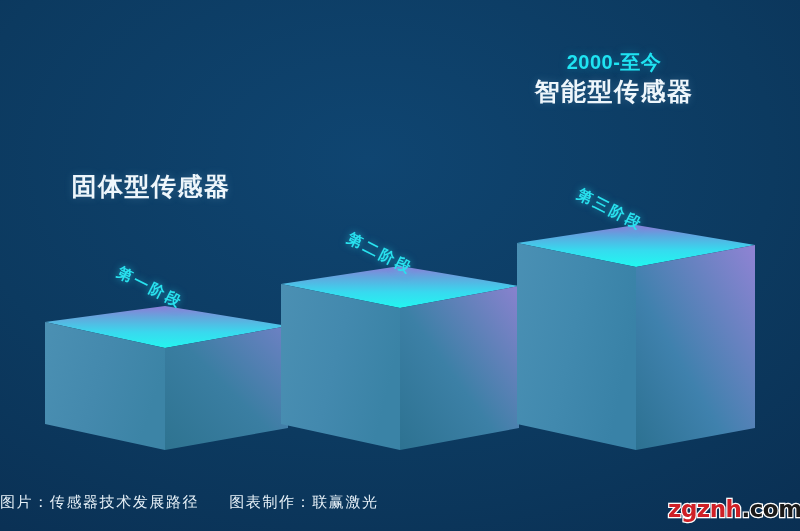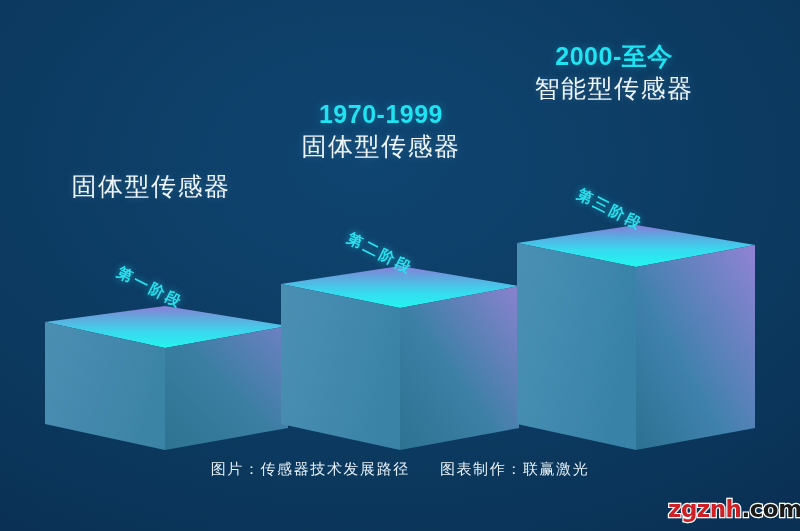--- a/index.html
+++ b/index.html
@@ -19,29 +19,30 @@
   }
 
   
   .era {
     position: absolute;
     text-align: center;
     line-height: 1.12;
     white-space: nowrap;
   }
   .era-years {
-    font-size: 25px;
+    font-size: 20px;
     font-weight: bold;
     color: #1fe3f2;
     letter-spacing: 0.5px;
     text-shadow: 0 0 10px rgba(20,200,230,0.35);
+    margin-top: 9px;
   }
   .era-name {
     font-size: 25px;
-    font-weight: normal;
+    font-weight: bold;
     color: #eef6fb;
     letter-spacing: 1.5px;
     margin-top: 4px;
     text-shadow: 0 0 9px rgba(160,220,255,0.22);
   }
   .era-1 { left: 36px;  top: 168px; width: 230px; }
   .era-2 { left: 266px; top: 100px; width: 230px; }
   .era-3 { left: 496px; top: 42px;  width: 236px; }
 
   
@@ -62,22 +63,21 @@
   }
   .sl-1 { left: 118px; top: 262px; transform: rotate(27deg); }
   .sl-2 { left: 348px; top: 228px; transform: rotate(27deg); }
   .sl-3 { left: 578px; top: 184px; transform: rotate(27deg); }
 
   
   #footer {
     position: absolute;
     left: 0;
     right: 0;
-    top: 460px;
-    text-align: center;
+    top: 493px;
     color: #e7f1f8;
     font-size: 15px;
     letter-spacing: 1.6px;
     white-space: nowrap;
   }
   #footer .gap { display: inline-block; width: 30px; }
 
   
   #watermark {
     position: absolute;
@@ -194,24 +194,20 @@
   </div>
 
   <div class="stage-label sl-1">第一阶段</div>
   <div class="stage-label sl-2">第二阶段</div>
   <div class="stage-label sl-3">第三阶段</div>
 
   <div class="era era-1">
     <div class="era-name">固体型传感器</div>
   </div>
 
-  <div class="era era-2">
-    <div class="era-years">1970-1999</div>
-    <div class="era-name">固体型传感器</div>
-  </div>
 
   <div class="era era-3">
     <div class="era-years">2000-至今</div>
     <div class="era-name">智能型传感器</div>
   </div>
 
   <div id="footer">
     <span>图片：</span><span>传感器技术发展路径</span><span class="gap"></span><span>图表制作：</span><span>联赢激光</span>
   </div>
 

